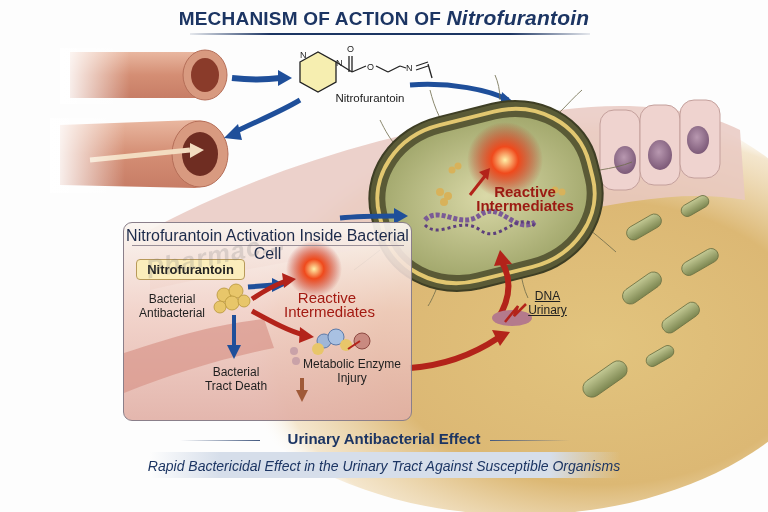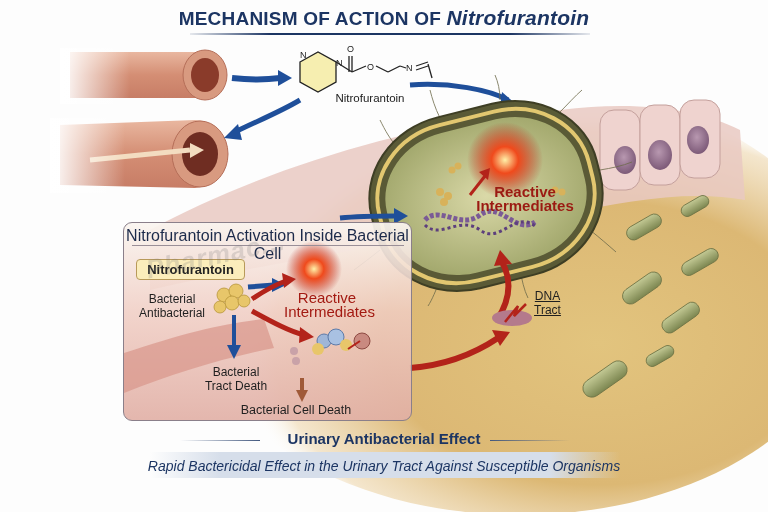--- a/index.html
+++ b/index.html
@@ -211,21 +211,21 @@
 
 <div class="abs label" style="left:310px; top:92px; width:120px; font-size:11.5px;">Nitrofurantoin</div>
 
 <div class="abs red-label" style="left:470px; top:185px; width:110px;">
   <div>Reactive</div>
   <div>Intermediates</div>
 </div>
 
 <div class="abs dark-label" style="left:515px; top:289px; width:65px;text-decoration:underline;">
   <div>DNA</div>
-  <div>Tract</div>
+  <div>Urinary</div>
 </div>
 <div class="abs dark-label" style="left:505px; top:336px; width:120px;">
 </div>
 
 <div class="abs inset">
   <svg class="abs" style="left:0; top:0;" width="289" height="199" viewBox="0 0 289 199">
     <path d="M0 130 C 60 110, 100 100, 140 96 L 150 125 C 100 135, 50 150, 0 170 Z" fill="#d9968a" opacity="0.7"></path>
 
     <g fill="#e8c66a" stroke="#b8963a" stroke-width="0.8">
       <circle cx="100" cy="72" r="7"></circle>
@@ -273,21 +273,24 @@
     <div>Antibacterial</div>
   </div>
   <div class="abs red-label" style="left:160px; top:68px; width:86px; font-weight:normal; color:#a31a12;">
     <div>Reactive</div>
     <div>Intermediates</div>
   </div>
   <div class="abs dark-label" style="left:80px; top:142px; width:64px;">
     <div>Bacterial</div>
     <div>Tract Death</div>
   </div>
-  <div class="abs dark-label" style="left:92px; top:180px; width:160px; font-size:12.5px;">Bacterial Cell Death</div>
+  <div class="abs dark-label" style="left:172px; top:134px; width:112px;">
+    <div>Metabolic Enzyme</div>
+    <div>Injury</div>
+  </div>
 </div>
 
 <div class="abs watermark">Pharmac...</div>
 
 <div class="abs footer-rule-l"></div>
 <div class="abs footer-rule-r"></div>
 <div class="abs footer-title">Urinary Antibacterial Effect</div>
 <div class="abs footer-band"></div>
 <div class="abs footer-sub">Rapid Bactericidal Effect in the Urinary Tract Against Susceptible Organisms</div>
 

